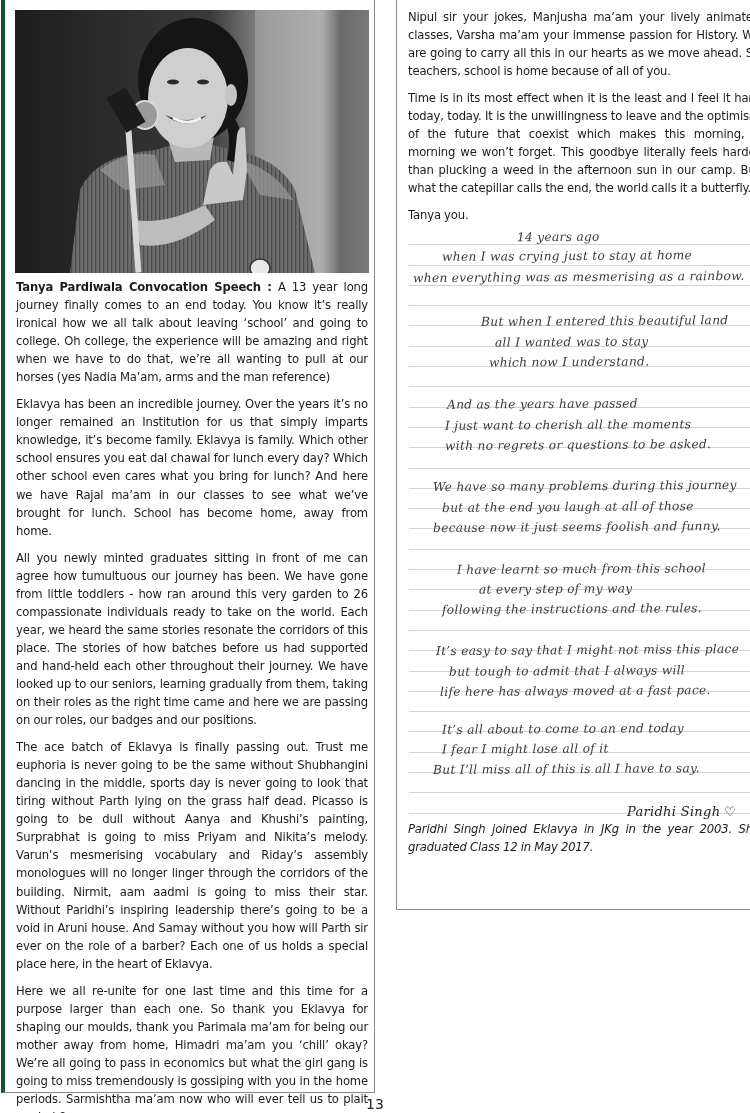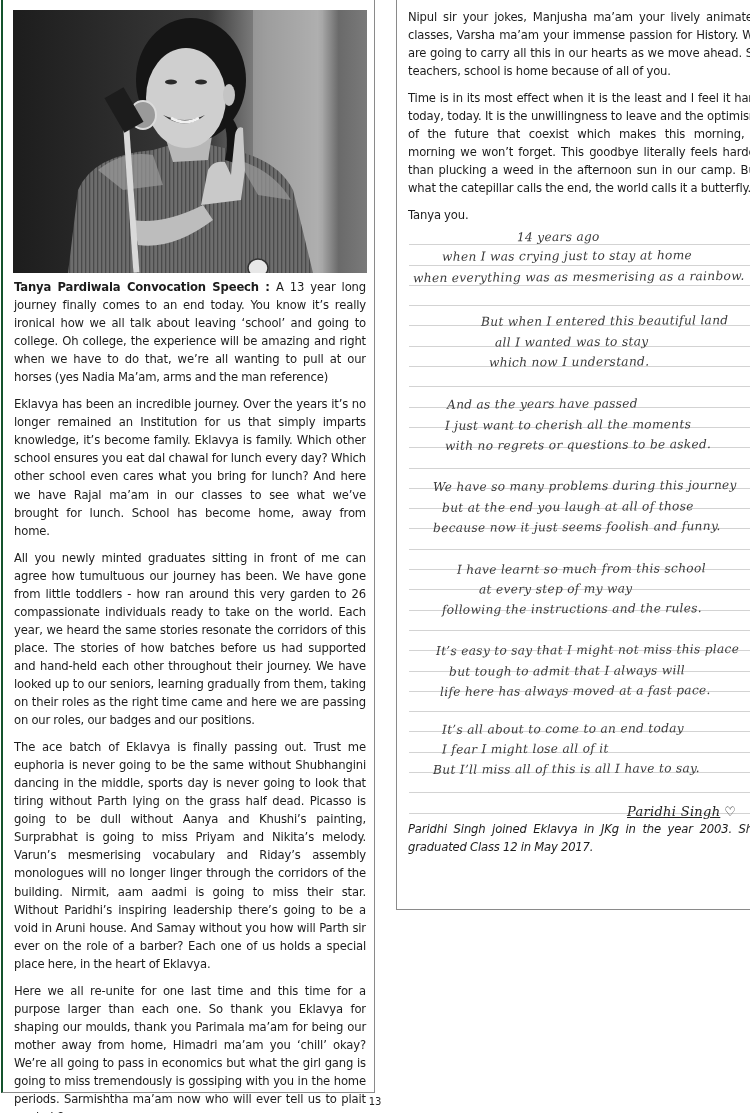--- a/index.html
+++ b/index.html
@@ -6,21 +6,21 @@
     html, body { width: 750px; height: 1113px; background: #ffffff; overflow: hidden; }
     body { font-family: "DejaVu Sans", "Liberation Sans", sans-serif; color: #1c1c1c; position: relative; }
 
     .page { position: absolute; left: 0; top: 0; width: 750px; height: 1113px; }
 
     .col {
       position: absolute; top: 0;
       border: 1.5px solid #8a8a8a; border-top: none;
       background: #fff;
     }
-    .col-left { left: 1px; width: 374px; height: 1093px; border-left: 2px solid #14532d; }
+    .col-left { left: 1px; width: 374px; height: 1093px; border-left: 4px solid #14532d; }
     .col-right { left: 396px; width: 374px; height: 910px; border-left: 1px solid #8a8a8a; border-right: 1.5px solid #8a8a8a; }
 
     .photo {
       position: absolute; left: 10px; top: 10px; width: 354px; height: 263px;
       background: #555; overflow: hidden;
     }
     .photo svg { display: block; width: 100%; height: 100%; }
 
     .text-block {
       position: absolute; left: 11px; width: 352px;
@@ -47,21 +47,21 @@
     .signature {
       position: absolute; white-space: nowrap; font-size: 13px; color: #222;
       font-family: "DejaVu Serif", serif; font-style: italic;
     }
     .heart { display: inline-block; margin-left: 4px; font-style: normal; font-size: 13px; }
 
     .right-text-bottom { top: 717px; left: 11px; font-style: italic; }
 
     .page-number {
       position: absolute; left: 0; width: 750px; top: 1096px;
-      text-align: center; font-size: 10px; color: #222;
+      text-align: center; font-size: 14px; color: #222;
     }
   </style>
 </head>
 <body>
 
 <div class="page">
 
   <div class="col col-left">
     <div class="photo" title="Black and white photo of a student speaking into a microphone, smiling, raising an index finger">
       <svg viewBox="0 0 354 263" preserveAspectRatio="none">
@@ -141,21 +141,21 @@
       <div class="poem-line" style="left:24px;  top:298px;">because now it just seems foolish and funny.</div>
       <div class="poem-line" style="left:48px;  top:340px;">I have learnt so much from this school</div>
       <div class="poem-line" style="left:70px;  top:360px;">at every step of my way</div>
       <div class="poem-line" style="left:33px;  top:380px;">following the instructions and the rules.</div>
       <div class="poem-line" style="left:27px;  top:421px;">It’s easy to say that I might not miss this place</div>
       <div class="poem-line" style="left:40px;  top:442px;">but tough to admit that I always will</div>
       <div class="poem-line" style="left:31px;  top:462px;">life here has always moved at a fast pace.</div>
       <div class="poem-line" style="left:33px;  top:500px;">It’s all about to come to an end today</div>
       <div class="poem-line" style="left:33px;  top:520px;">I fear I might lose all of it</div>
       <div class="poem-line" style="left:24px;  top:540px;">But I’ll miss all of this is all I have to say.</div>
-      <div class="signature" style="left:218px; top:582px;text-decoration:underline;">
+      <div class="signature" style="left:218px; top:582px;">
         <span>Paridhi Singh</span><span class="heart">♡</span>
       </div>
     </div>
 
     <div class="text-block right-text-bottom" style="top:820px;">
       <p>Paridhi Singh joined Eklavya in JKg in the year 2003. She graduated Class 12 in May 2017.</p>
     </div>
   </div>
 
   <div class="page-number">13</div>

